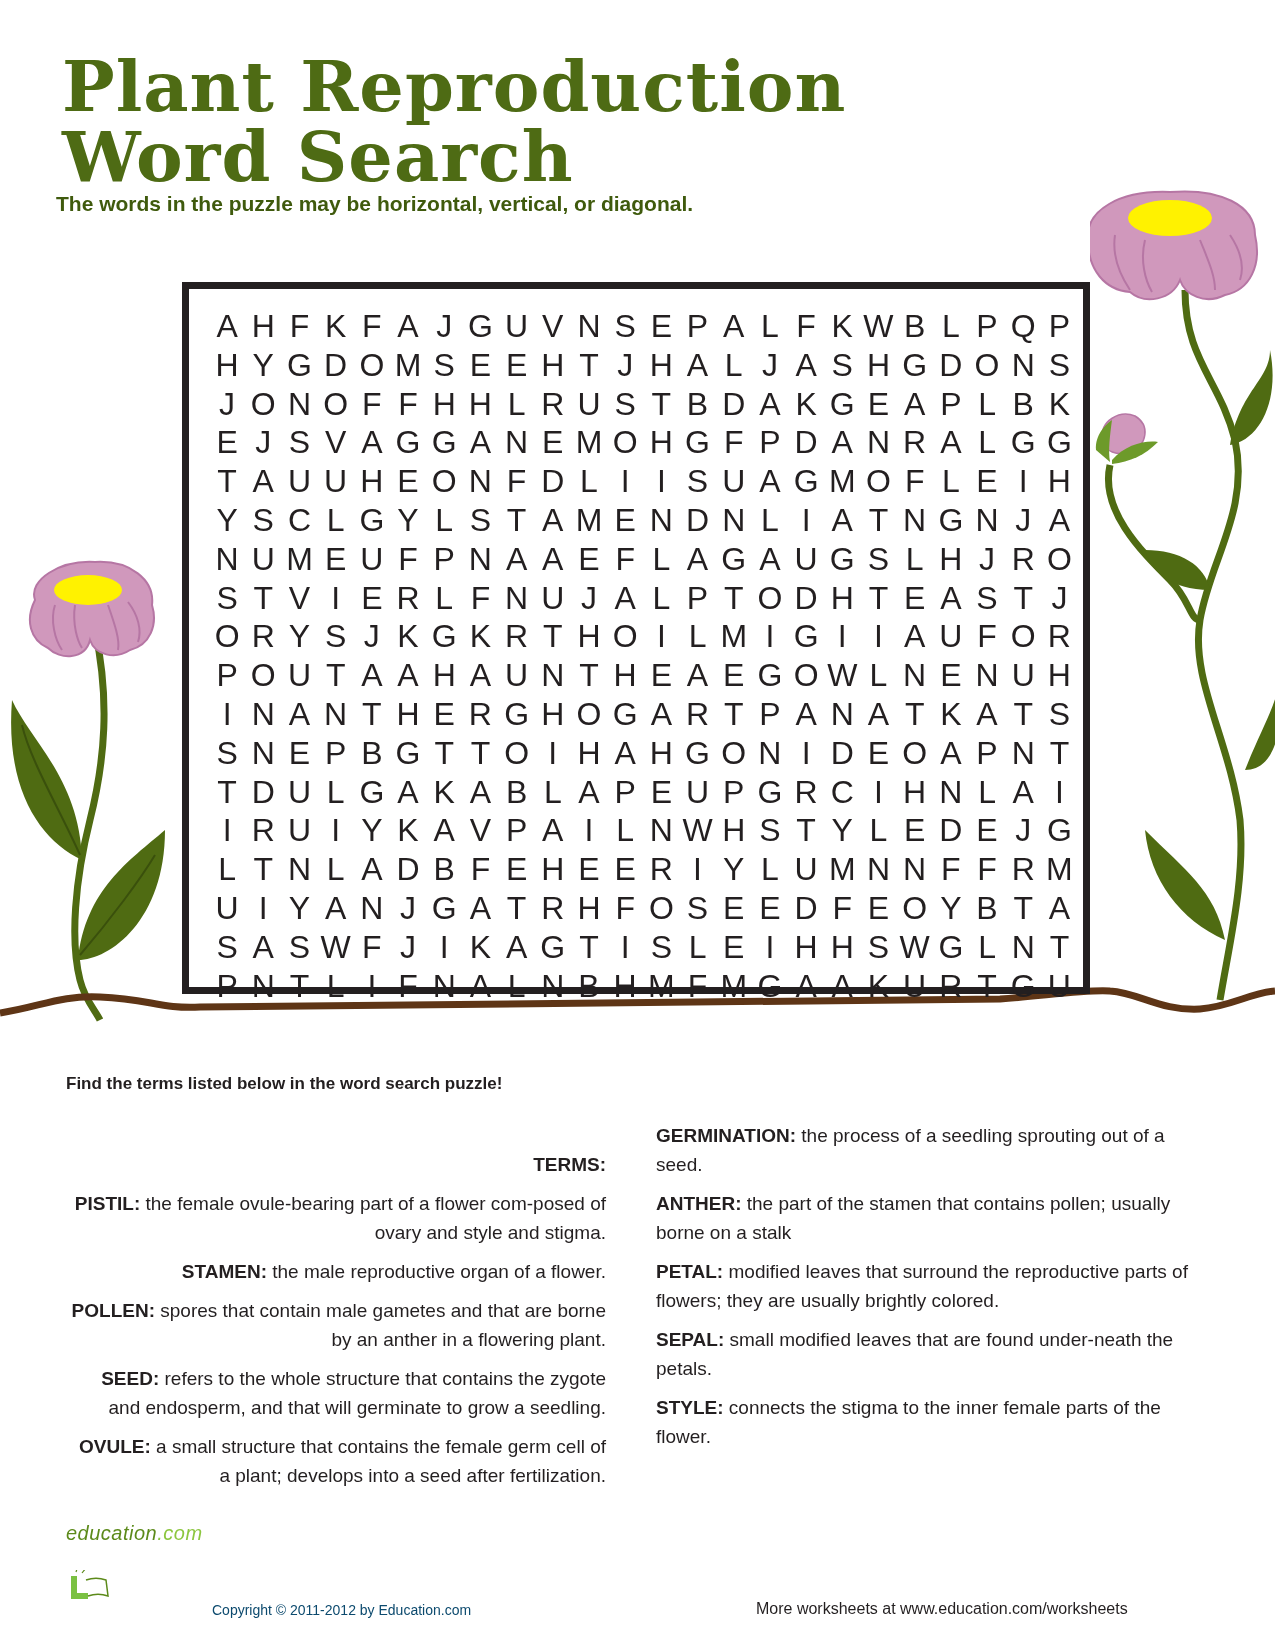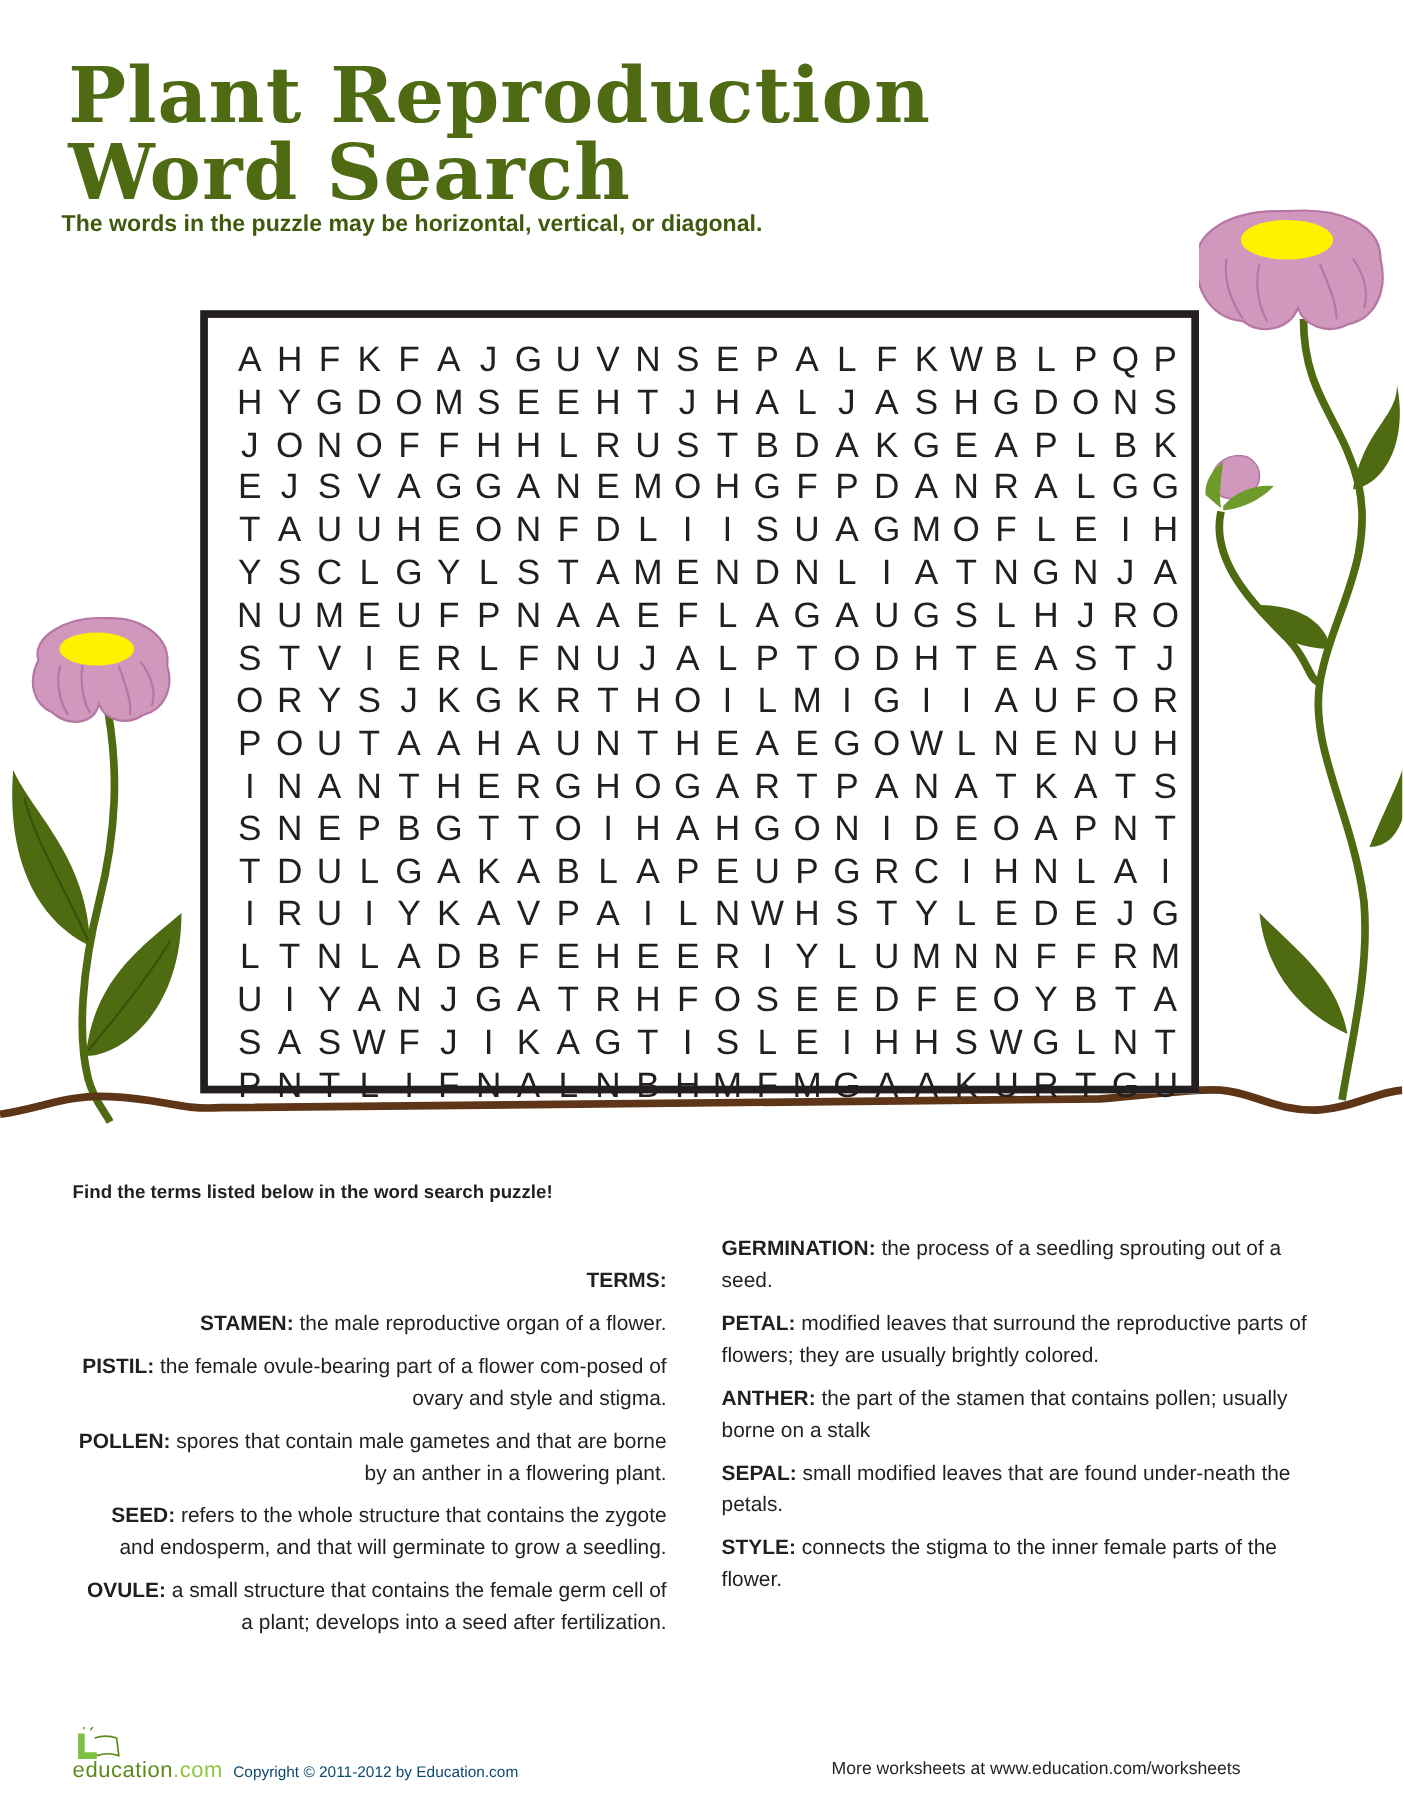--- a/index.html
+++ b/index.html
@@ -13,21 +13,21 @@
   .flower-left { position:absolute; left:0; top:560px; width:190px; height:470px; }
   .flower-right { position:absolute; left:1090px; top:180px; width:185px; height:840px; }
   .instructions { position:absolute; left:66px; top:1074px; font-weight:bold; font-size:17px; }
   .col { position:absolute; width:540px; font-size:19px; line-height:29px; }
   .col-left { left:66px; top:1150px;text-align:right; }
   .col-right { left:656px; top:1121px; }
   .terms-heading { font-weight:bold; margin-bottom:10px; }
   .term { margin-bottom:10px; }
   .term b { font-weight:bold; }
   .footer-logo { position:absolute; left:66px; top:1570px; }
-  .footer-brand { position:absolute; left:66px; top:1598px; font-size:20px; color:#5c8a1a; letter-spacing:0.5px; }
+  .footer-brand { position:absolute; left:66px; top:1522px; font-size:20px; color:#5c8a1a; letter-spacing:0.5px;font-style:italic; }
   .footer-brand .dot { color:#8cc63f; }
   .footer-copy { position:absolute; left:212px; top:1602px; font-size:14px; color:#0c4a6e; }
   .footer-more { position:absolute; left:756px; top:1600px; font-size:16px; color:#231f20; }
 </style>
 </head>
 <body>
 
 <h1 class="title">
   <span>Plant Reproduction</span><br>
   <span>Word Search</span>
@@ -499,32 +499,32 @@
       <span class="cell">G</span>
       <span class="cell">U</span>
     </div>
 </div>
 
 <div class="instructions">Find the terms listed below in the word search puzzle!</div>
 
 <div class="col col-left">
   <div class="terms-heading">TERMS:</div>
   <div id="terms-left">
+      <div class="term"><b>PISTIL:</b><span> the female ovule-bearing part of a flower com-posed of ovary and style and stigma.</span></div>
       <div class="term"><b>STAMEN:</b><span> the male reproductive organ of a flower.</span></div>
-      <div class="term"><b>PISTIL:</b><span> the female ovule-bearing part of a flower com-posed of ovary and style and stigma.</span></div>
       <div class="term"><b>POLLEN:</b><span> spores that contain male gametes and that are borne by an anther in a flowering plant.</span></div>
       <div class="term"><b>SEED:</b><span> refers to the whole structure that contains the zygote and endosperm, and that will germinate to grow a seedling.</span></div>
       <div class="term"><b>OVULE:</b><span> a small structure that contains the female germ cell of a plant; develops into a seed after fertilization.</span></div>
     </div>
 </div>
 <div class="col col-right">
   <div id="terms-right">
       <div class="term"><b>GERMINATION:</b><span> the process of a seedling sprouting out of a seed.</span></div>
+      <div class="term"><b>ANTHER:</b><span> the part of the stamen that contains pollen; usually borne on a stalk</span></div>
       <div class="term"><b>PETAL:</b><span> modified leaves that surround the reproductive parts of flowers; they are usually brightly colored.</span></div>
-      <div class="term"><b>ANTHER:</b><span> the part of the stamen that contains pollen; usually borne on a stalk</span></div>
       <div class="term"><b>SEPAL:</b><span> small modified leaves that are found under-neath the petals.</span></div>
       <div class="term"><b>STYLE:</b><span> connects the stigma to the inner female parts of the flower.</span></div>
     </div>
 </div>
 
 <svg class="footer-logo" width="50" height="30" viewBox="0 0 50 30">
   <path d="M8 6 L8 26 L22 26" stroke="#7ac142" stroke-width="6" fill="none"></path>
   <path d="M20 10 C26 8 34 8 40 10 L42 26 C36 24 28 24 22 26" stroke="#5c8a1a" stroke-width="1.5" fill="none"></path>
   <path d="M10 2 L12 -4 M16 3 L20 -2" stroke="#5c8a1a" stroke-width="1.2"></path>
 </svg>

